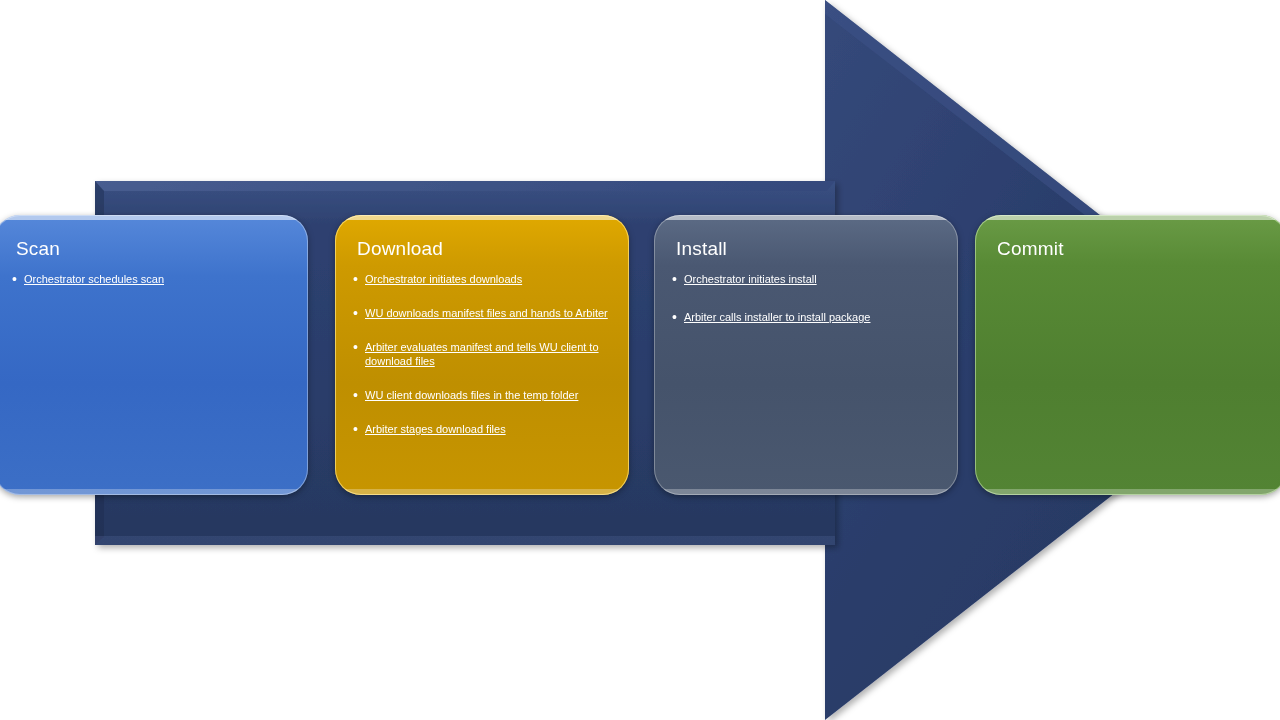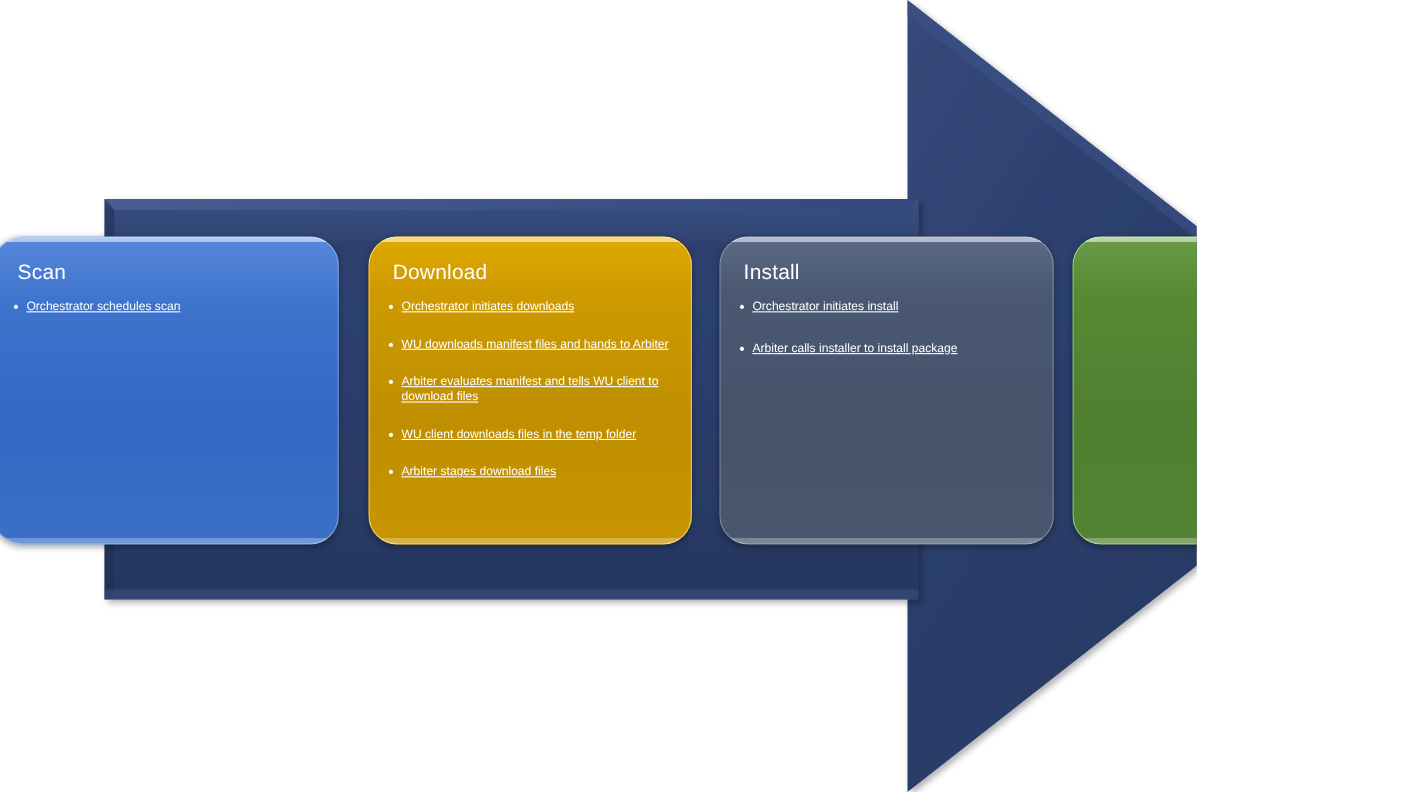--- a/index.html
+++ b/index.html
@@ -2,21 +2,21 @@
 <html><head>
 <meta charset="utf-8">
 <style>
   html,body{margin:0;padding:0;}
   body{
     width:1280px;height:720px;
     background:#ffffff;
     font-family:"Liberation Sans", sans-serif;
     overflow:hidden;
   }
-  #stage{position:relative;width:1088px;height:720px;overflow:hidden;}
+  #stage{position:relative;width:1280px;height:720px;overflow:hidden;}
 
   
   #arrow-svg{position:absolute;left:0;top:0;width:1280px;height:720px;}
 
   
   .phase-box{
     position:absolute;
     top:215px;
     height:280px;
     border-radius:26px;
@@ -155,15 +155,16 @@
     <ul class="bullets">
       <li>Orchestrator initiates downloads</li>
       <li>WU  downloads manifest files and hands to Arbiter</li>
       <li>Arbiter evaluates manifest and tells WU client to download files</li>
       <li>WU  client downloads files in the temp folder</li>
       <li>Arbiter stages download files</li>
     </ul>
   </div>
 
   <div class="phase-box box-commit">
+    <div class="box-title">Commit</div>
   </div>
 
 </div>
 
 </body></html>

